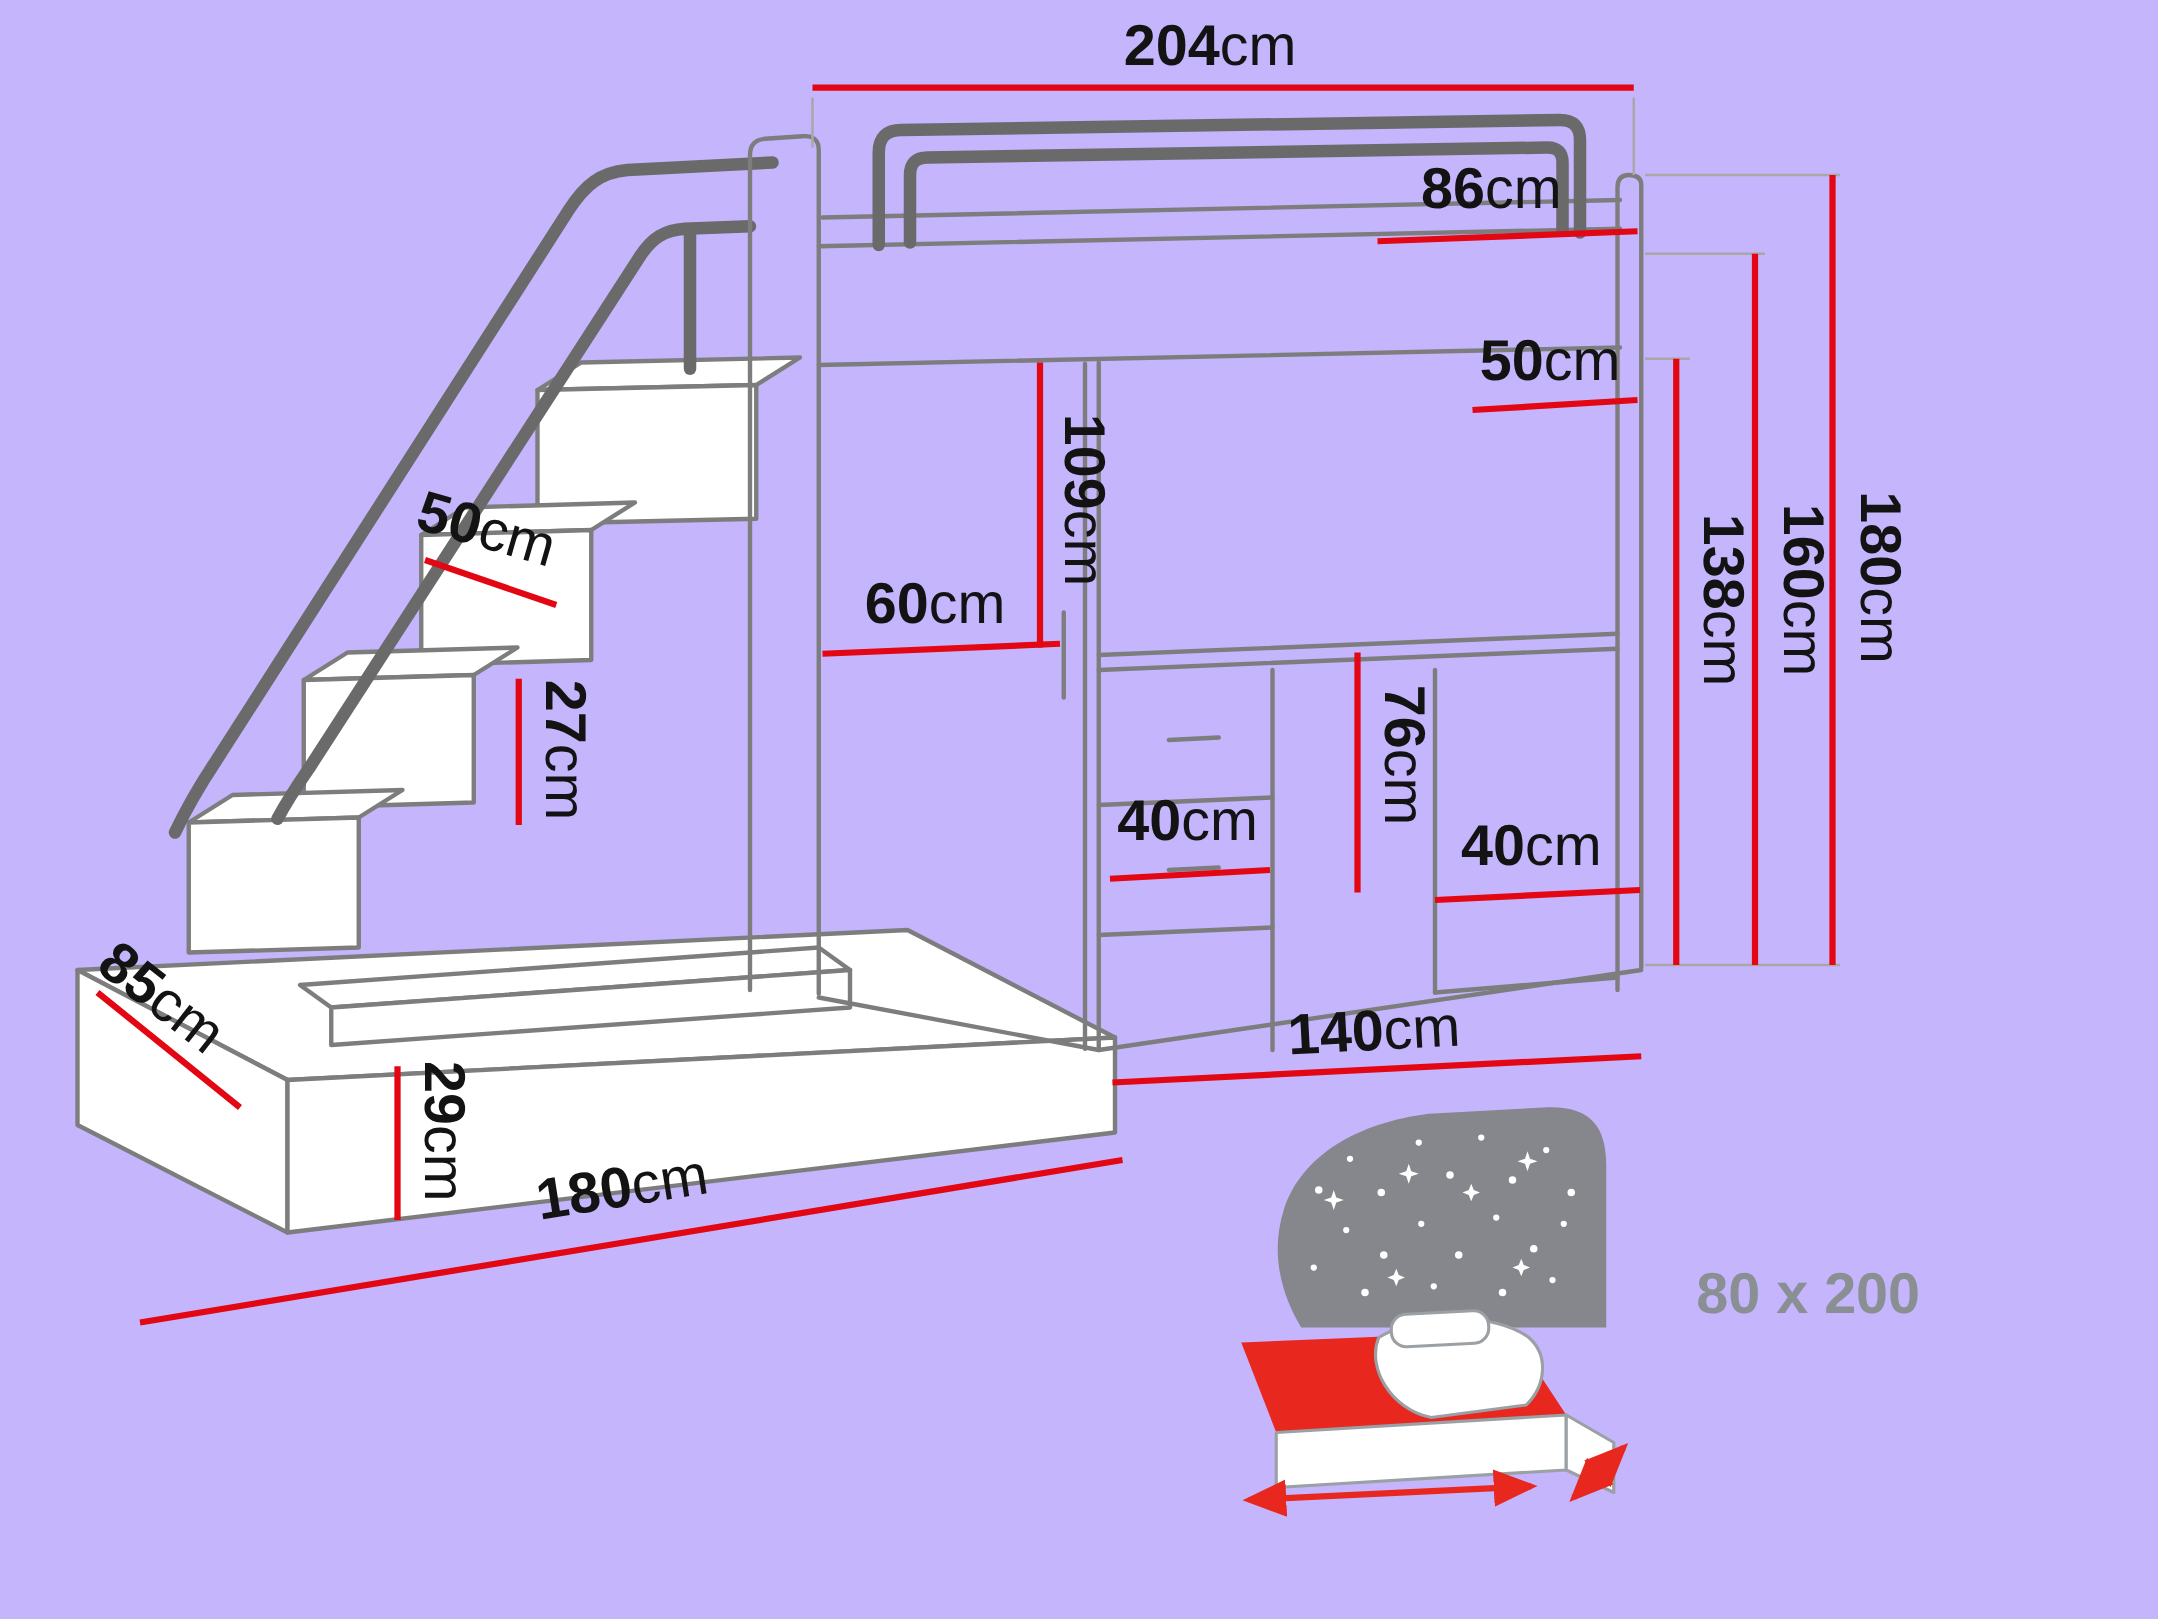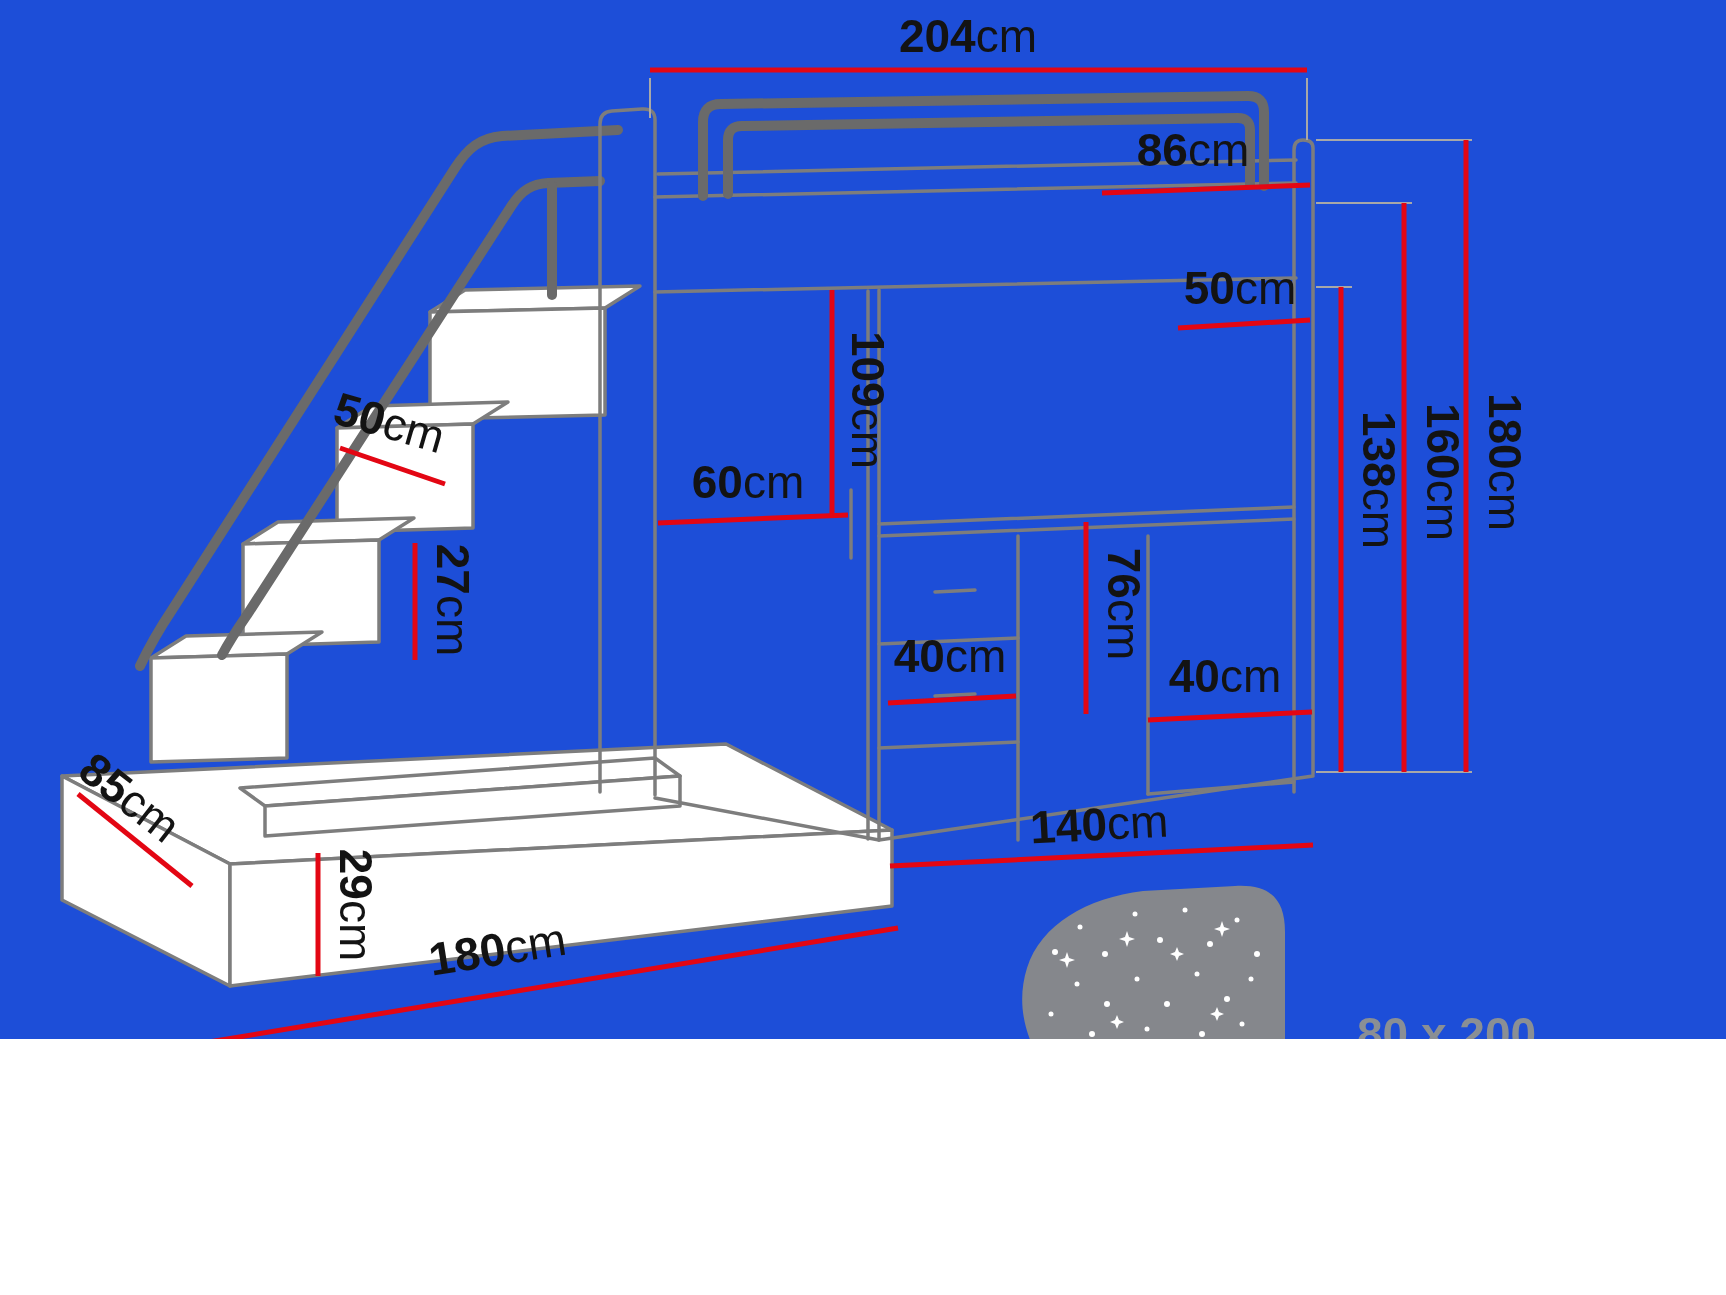--- a/index.html
+++ b/index.html
@@ -1,16 +1,16 @@
 <!DOCTYPE html>
 <html><head>
 <meta charset="utf-8">
 <style>
   html,body{margin:0;padding:0;background:#ffffff;}
-  .stage{width:1726px;height:1039px;position:relative;background:#1d4ed8;overflow:hidden;}
+  .stage{width:1726px;height:1295px;position:relative;background:#c4b5fd;overflow:hidden;}
   svg{display:block;}
   text{font-family:"Liberation Sans","DejaVu Sans",sans-serif;fill:#131313;}
   .dim-val{font-weight:700;}
   .dim-unit{font-weight:400;}
   .dim-text{font-size:46px;}
   .icon-label{font-weight:700;fill:#8a8f94;font-size:46px;}
   .outline{stroke:#7d7d7d;stroke-width:3.5;fill:none;stroke-linecap:round;stroke-linejoin:round;}
   .outline-fill{stroke:#7d7d7d;stroke-width:3.5;fill:#ffffff;stroke-linecap:round;stroke-linejoin:round;}
   .rail{stroke:#6a6a6a;stroke-width:10;fill:none;stroke-linecap:round;stroke-linejoin:round;}
   .redline{stroke:#e30613;stroke-width:5;fill:none;stroke-linecap:butt;}

